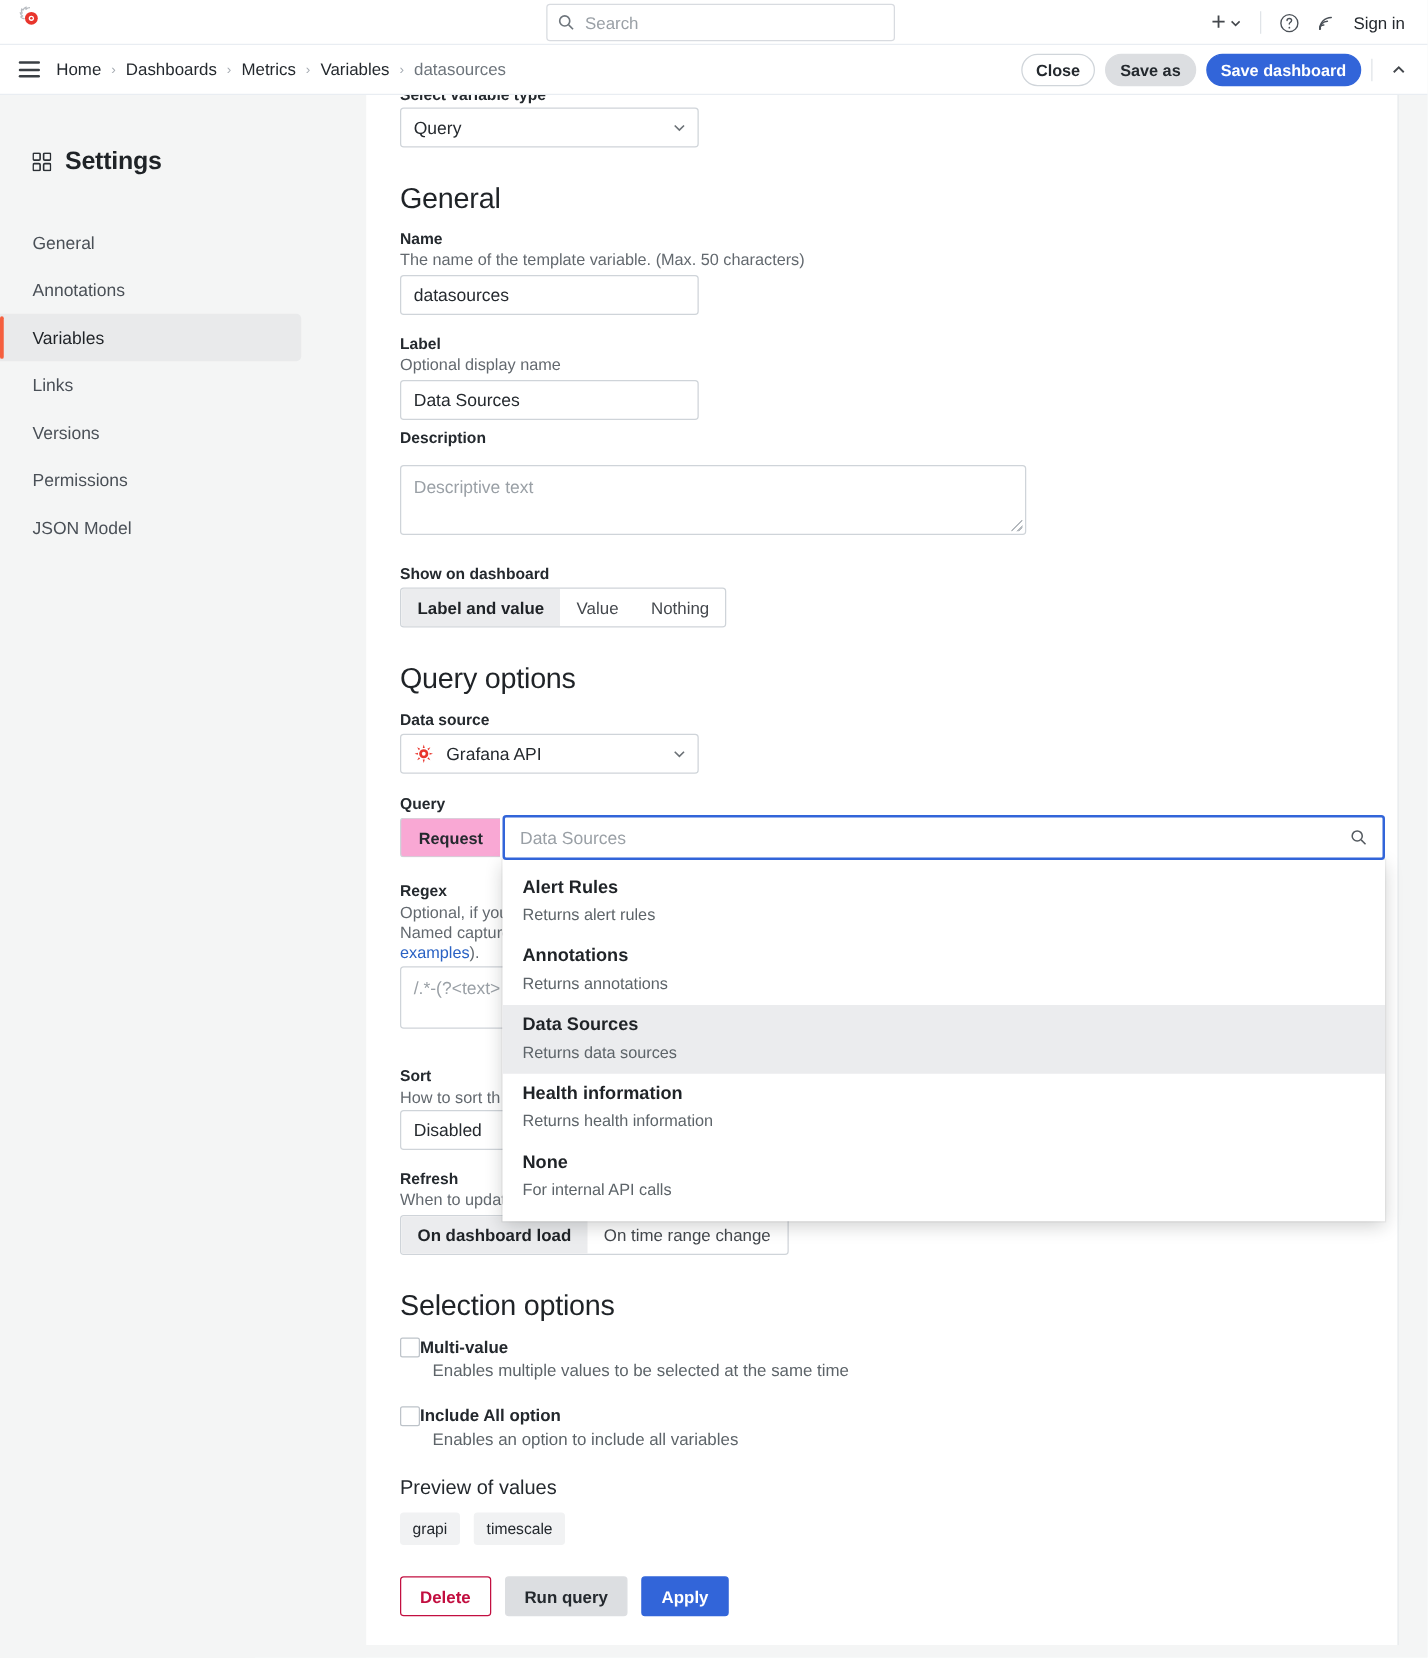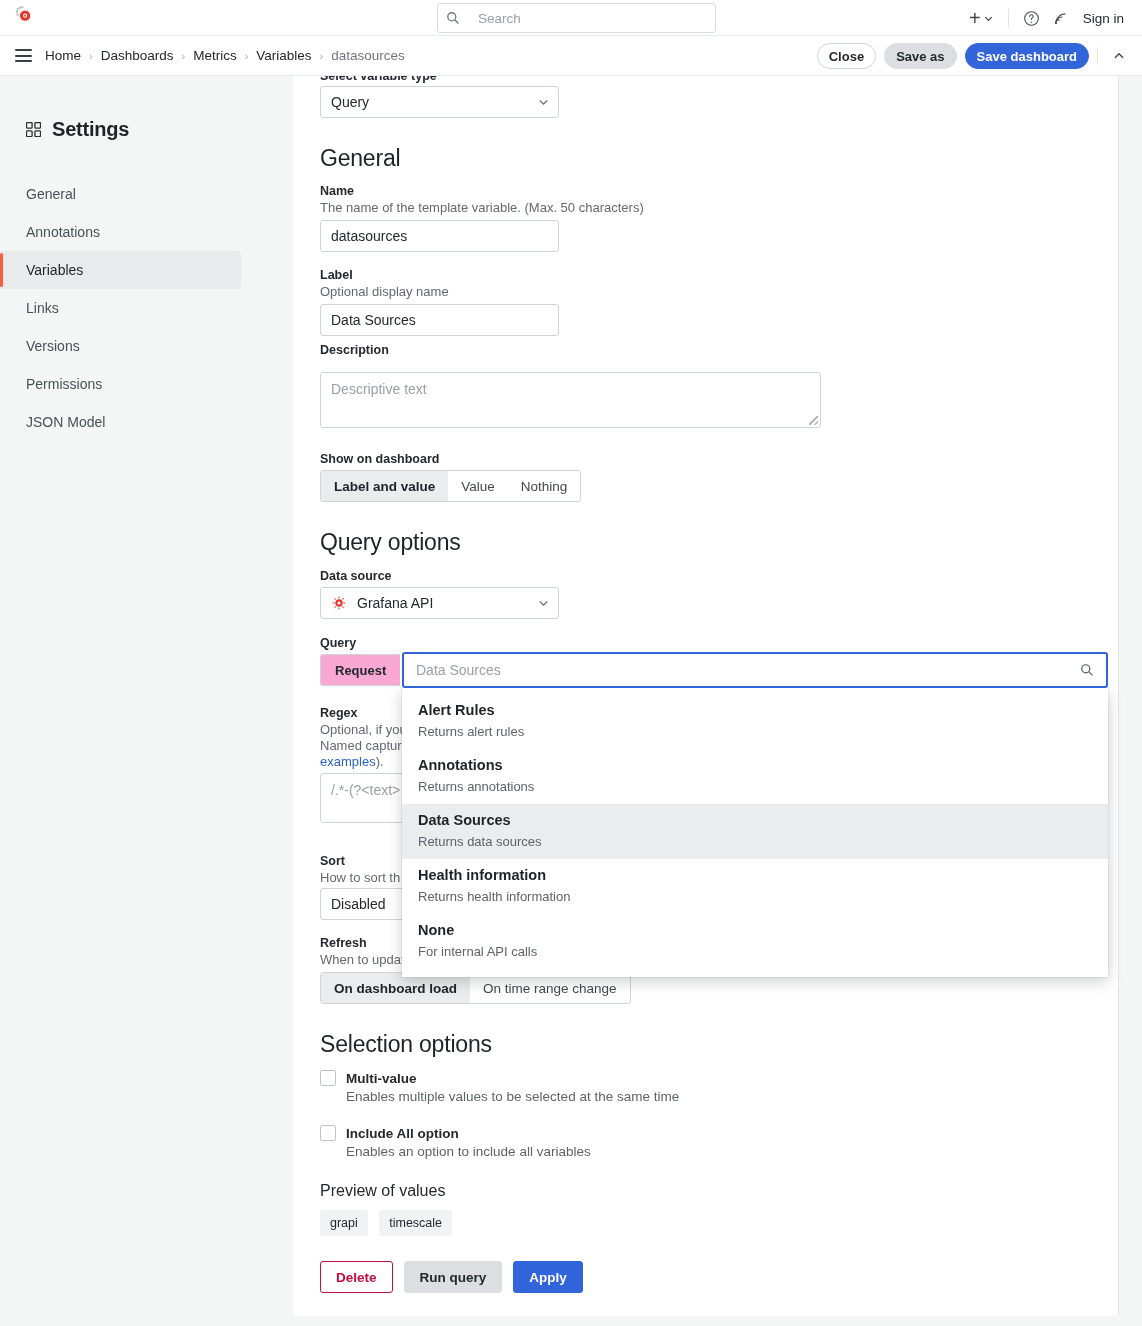--- a/index.html
+++ b/index.html
@@ -22,21 +22,21 @@
   .logo-wrap {
     width: 44px; display: flex; align-items: center; justify-content: center;
     padding-left: 4px;
   }
   .search-box {
     position: absolute; left: 437px; top: 3px;
     width: 279px; height: 30px;
     border: 1px solid #d8dbe0; border-radius: 3px;
     background: #fff;
     display: flex; align-items: center; padding: 0 8px;
-    gap: 18px;
+    gap: 8px;
   }
   .search-box .ph {
     font-size: 13.5px; color: #9aa0a6;
   }
   .topbar-right {
     position: absolute; right: 10px; top: 0; height: 36px;
     display: flex; align-items: center; gap: 0px;
   }
   .tb-icon-btn {
     display: flex; align-items: center; justify-content: center;
@@ -228,21 +228,21 @@
   }
   .combo-opt.hl { background: #ebecee; }
   .combo-opt .t {
     font-size: 14.5px; font-weight: 600; color: #1f2327; line-height: 21px;
   }
   .combo-opt .d {
     font-size: 13px; color: #5d6469; line-height: 19px; margin-top: 1px;
   }
 
   
-  .cb-row { display: flex; align-items: center; gap: 10px; }
+  .cb-row { display: flex; align-items: flex-start; }
   .cb {
     width: 16px; height: 16px; border: 1px solid #bdc3c9; border-radius: 2px;
     background: #fff; flex: none; cursor: pointer;
   }
   .cb-label { font-size: 13.5px; font-weight: 600; color: #24292e; }
   .cb-desc { font-size: 13.5px; color: #5d6469; margin-left: 26px; margin-top: 3px; }
 
   .preview-title { font-size: 16px; color: #24292e; font-weight: 400; }
   .pill {
     display: inline-flex; align-items: center; height: 26px;

